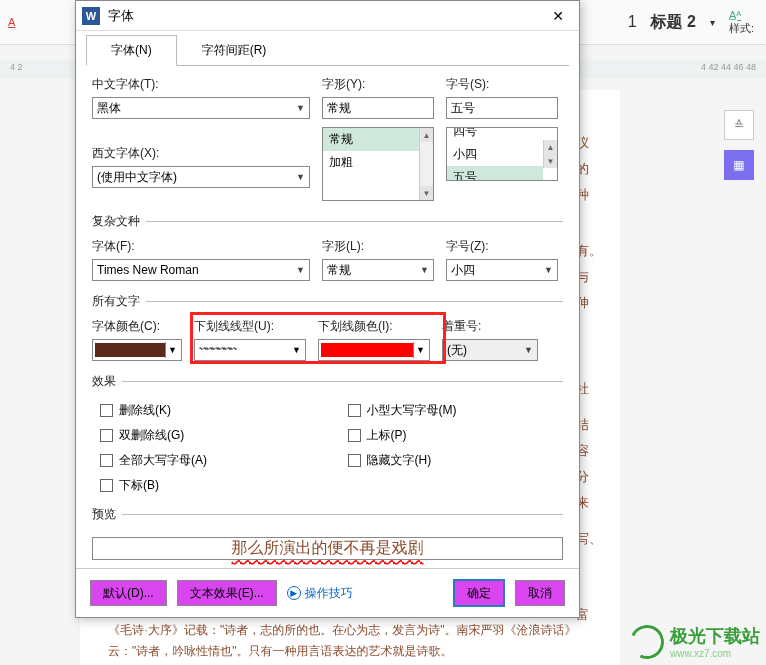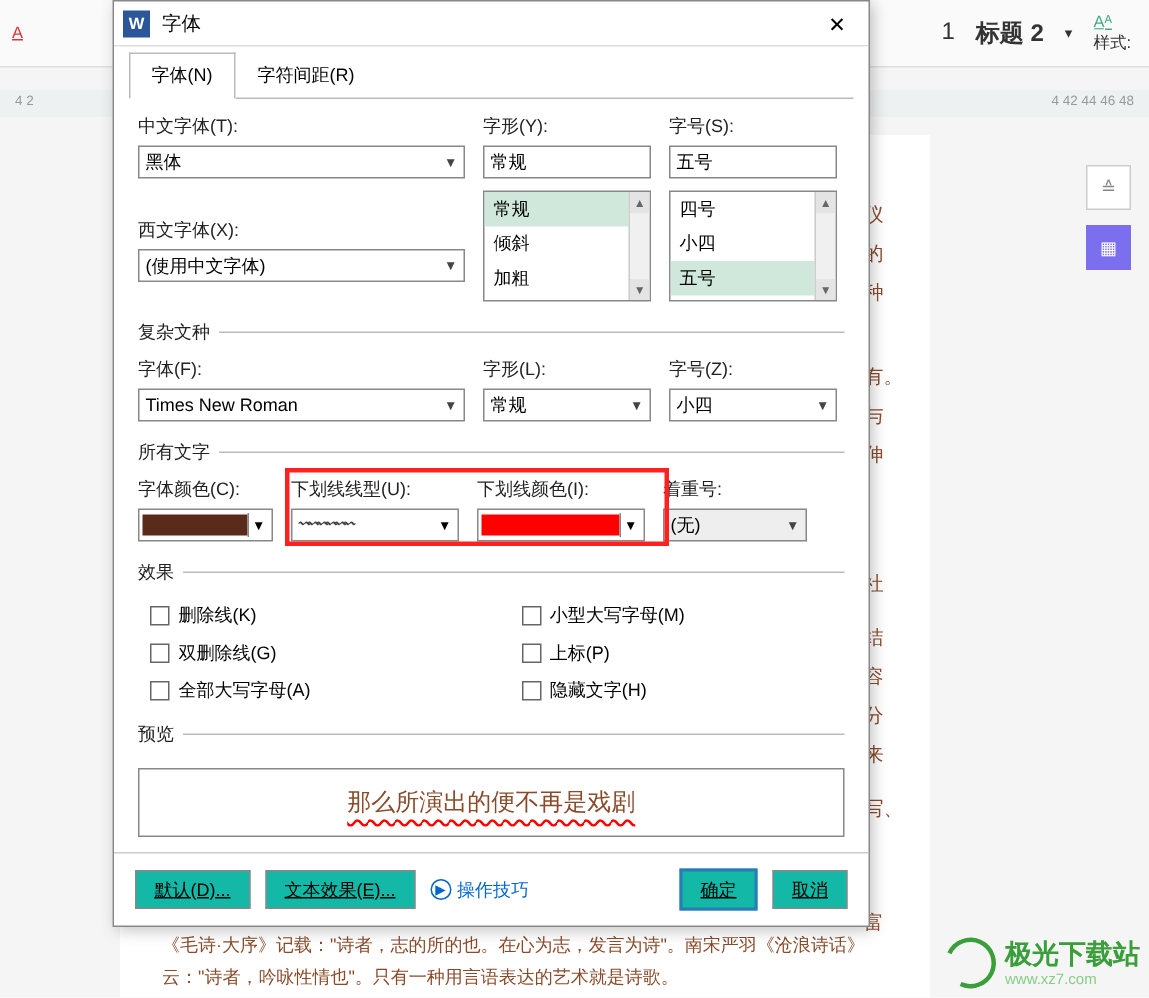--- a/index.html
+++ b/index.html
@@ -51,21 +51,21 @@
 .titlebar {
   height: 30px; display:flex; align-items:center; padding: 0 6px; border-bottom:1px solid #ddd;
 }
 .titlebar .wicon {
   width:18px; height:18px; background:#2b579a; color:#fff; font-weight:bold;
   display:inline-flex; align-items:center; justify-content:center; font-size:11px; margin-right:8px;
 }
 .titlebar .title { font-size:13px;}
 .titlebar .close { margin-left:auto; width:30px; height:24px; display:flex; align-items:center; justify-content:center; font-size:14px; cursor:pointer;}
 .tabs { display:flex; border-bottom:1px solid #bbb; margin: 4px 10px 0 10px;}
-.tab { padding: 6px 14px; border:1px solid transparent; border-bottom:none; cursor:pointer; font-size:12px;}
+.tab { padding: 6px 24px; border:1px solid transparent; border-bottom:none; cursor:pointer; font-size:12px;}
 .tab.active { border-color:#bbb; border-bottom:1px solid #fff; margin-bottom:-1px; background:#fff;}
 .dlg-body { padding: 10px 16px; flex:1; display:flex; flex-direction:column; gap:8px; overflow:hidden;}
 .row { display:flex; gap:12px; align-items:flex-end;}
 .col { display:flex; flex-direction:column; gap:4px;}
 label { font-size:12px; color:#222;}
 .select, .input {
   border:1px solid #888; height:22px; font-size:12px; padding:2px 4px; background:#fff;
   display:flex; align-items:center; justify-content:space-between;
 }
 .select .arrow { font-size:9px; color:#444;}
@@ -80,21 +80,21 @@
 .underline-combo { border:1px solid #888; height:22px; display:flex; align-items:center; padding:0 4px; gap:6px;}
 .squiggle { flex:1; height:6px; background:repeating-linear-gradient(90deg,#333 0 2px,transparent 2px 4px); position:relative;}
 .squiggle.wave { background:none;}
 .squiggle.wave::before{ content:"〰〰〰〰〰〰"; font-size:8px; color:#444; letter-spacing:-2px; position:absolute; top:-5px;}
 .checkbox { display:flex; align-items:center; gap:6px; font-size:12px;}
 .checkbox .box { width:13px; height:13px; border:1px solid #666; background:#fff;}
 .effects-grid { display:grid; grid-template-columns: 1fr 1fr; gap:8px 40px; margin:4px 8px 0 8px;}
 .preview-box { border:1px solid #888; height:58px; display:flex; align-items:center; justify-content:center; margin-top:6px;}
 .preview-text { color:#8a4b2b; font-size:16px; text-decoration: underline wavy red; text-underline-offset:6px;}
 .btn-row { border-top:1px solid #ccc; padding:10px 14px; display:flex; align-items:center; gap:10px;}
-.btn { border:1px solid #888; background:#14b8a6; height:26px; padding:12px 12px; font-size:12px; cursor:pointer; display:inline-flex; align-items:center;text-decoration:underline;}
+.btn { border:1px solid #888; background:#d946ef; height:26px; padding:12px 12px; font-size:12px; cursor:pointer; display:inline-flex; align-items:center;}
 .btn.primary { border:2px solid #2b7bb9;}
 .link-btn { color:#0066cc; display:inline-flex; align-items:center; gap:4px; font-size:12px; cursor:pointer;}
 .link-btn .circ { width:14px; height:14px; border:1px solid #0066cc; border-radius:50%; display:inline-flex; align-items:center; justify-content:center; font-size:9px;}
 .red-highlight { position:absolute; border:3px solid #ff2020; pointer-events:none;}
 .scroll-track{ width:14px; background:#f0f0f0; border-left:1px solid #ccc; display:flex; flex-direction:column; justify-content:space-between;}
 .scroll-btn{ height:14px; display:flex; align-items:center; justify-content:center; font-size:8px; color:#666; background:#e4e4e4;}
 </style>
 </head>
 <body>
 
@@ -196,29 +196,28 @@
         <div style="height:18px;"></div>
         <label>西文字体(X):</label>
         <div class="select" style="margin-top:4px;">
           <span>(使用中文字体)</span>
             <span class="arrow">▼</span>
         </div>
       </div>
       <div class="listbox" style="flex:0 0 112px; height:74px; display:flex;">
         <div style="flex:1;">
           <div class="opt sel">常规</div>
-          <div class="opt">倾斜</div>
           <div class="opt">加粗</div>
         </div>
         <div class="scroll-track">
             <div class="scroll-btn">▲</div>
             <div class="scroll-btn">▼</div>
           </div>
       </div>
-      <div class="listbox" style="flex:0 0 112px; height:74px; display:flex;">
+      <div class="listbox" style="flex:0 0 112px; height:54px; display:flex;align-items:center;">
         <div style="flex:1;">
           <div class="opt">四号</div>
           <div class="opt">小四</div>
           <div class="opt sel">五号</div>
         </div>
         <div class="scroll-track">
             <div class="scroll-btn">▲</div>
             <div class="scroll-btn">▼</div>
           </div>
       </div>
@@ -301,20 +300,24 @@
           <span class="box"></span>
           <span>上标(P)</span>
         </div>
       <div class="checkbox">
           <span class="box"></span>
           <span>全部大写字母(A)</span>
         </div>
       <div class="checkbox">
           <span class="box"></span>
           <span>隐藏文字(H)</span>
+        </div>
+      <div class="checkbox">
+          <span class="box"></span>
+          <span>下标(B)</span>
         </div>
     </div>
 
     <div class="fieldset-label">预览</div>
     <div class="preview-box">
       <span class="preview-text">那么所演出的便不再是戏剧</span>
     </div>
 
   </div>
 

